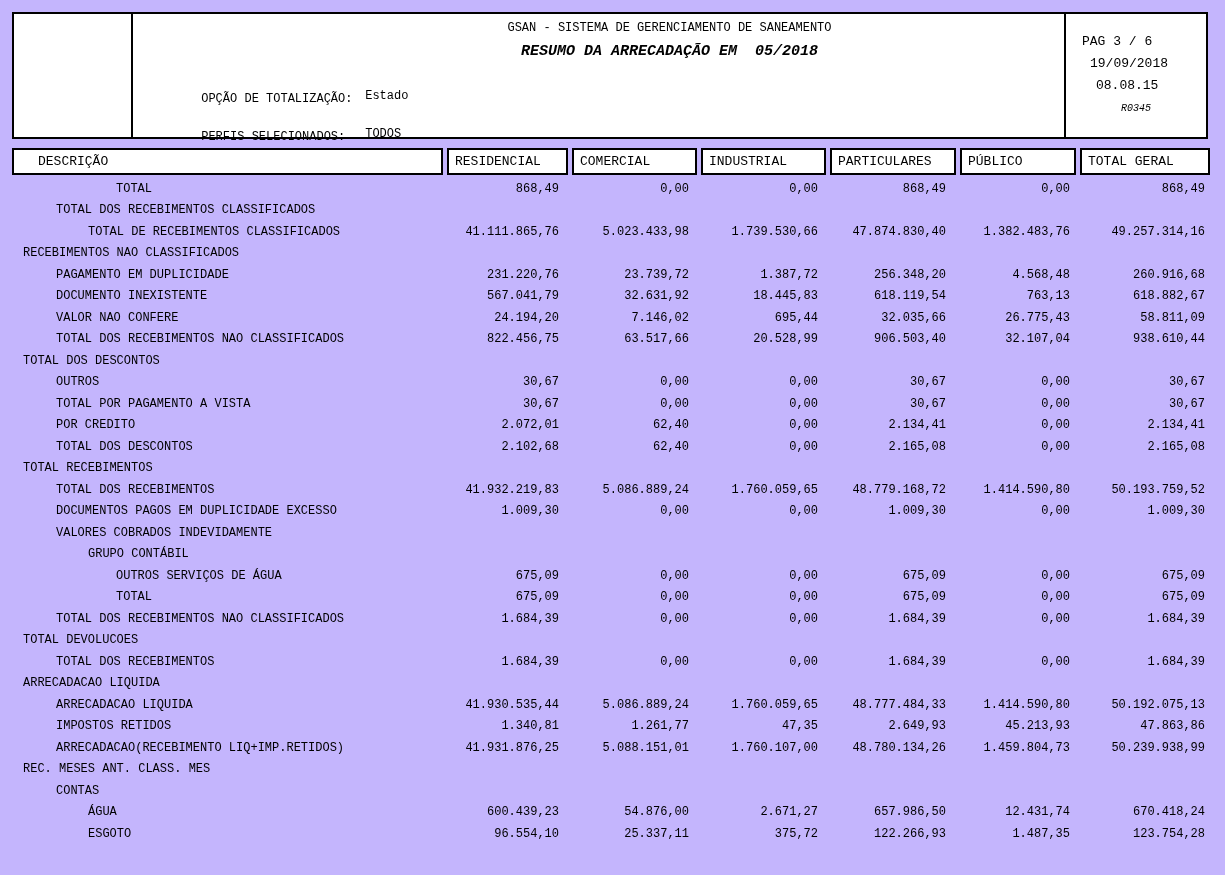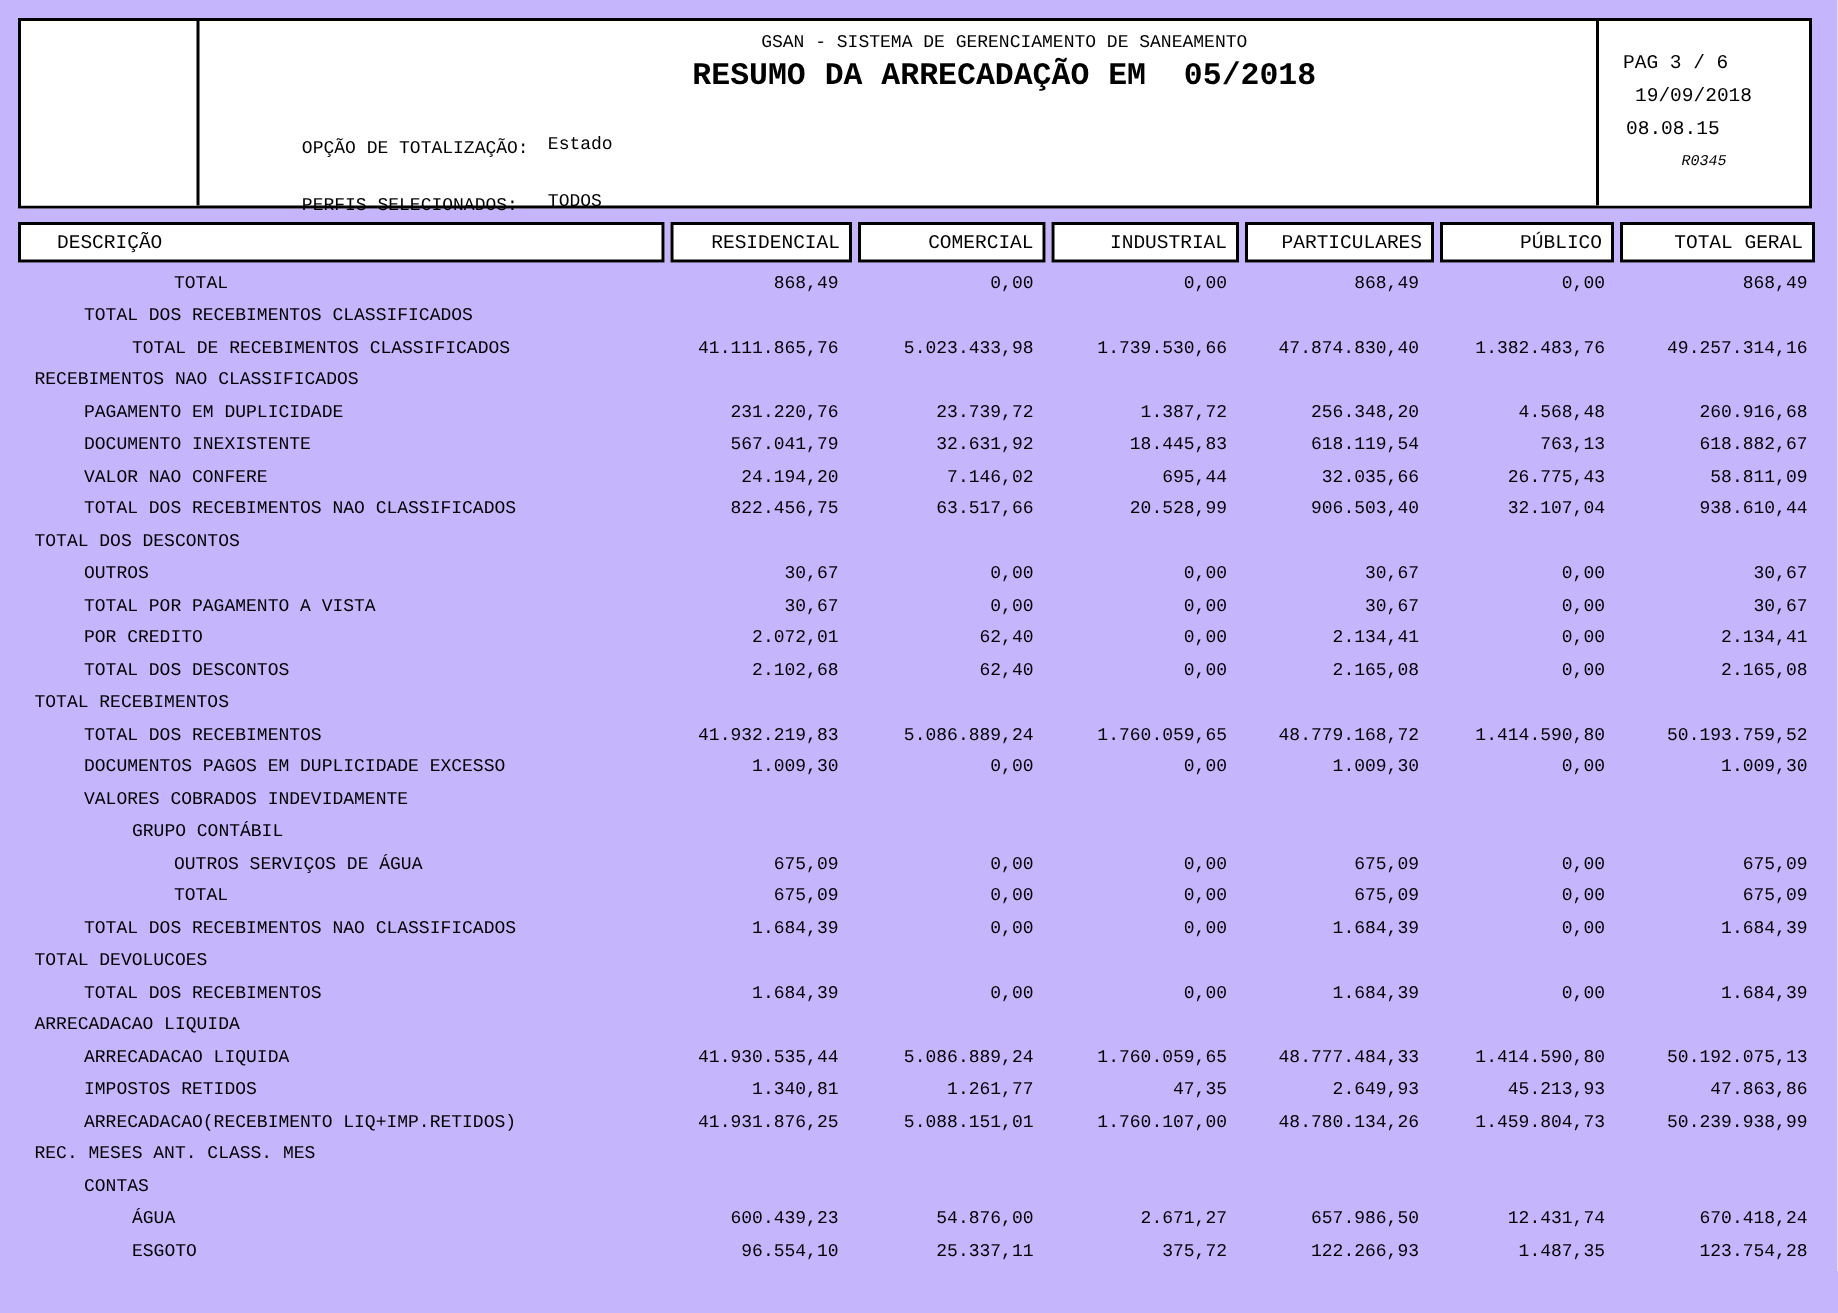--- a/index.html
+++ b/index.html
@@ -17,46 +17,46 @@
     border:2px solid #000; background:#fff;
   }
   .logo-box {
     position:absolute; left:0; top:0; bottom:0; width:119px;
     border-right:2px solid #000; background:#fff;
   }
   .titles {
     position:absolute; left:119px; top:0; width:1073px; text-align:center; z-index:1;
   }
   .title-system { font-size:12px; line-height:14px; margin-top:7px; white-space:pre; }
-  .title-report { font-size:21px; font-weight:bold; line-height:16px; margin-top:9px; white-space:pre; }
+  .title-report { font-size:15px; font-weight:bold; line-height:16px; margin-top:9px; white-space:pre;font-style:italic; }
   .hdr-line { position:absolute; left:144px; font-size:12px; white-space:pre; }
   .hdr-line.opt  { top:64px; }
   .hdr-line.perf { top:102px; }
   .hdr-label { display:inline-block; width:164px; }
   .hdr-value { position:relative; top:-3px; }
 
   .pag-box {
     position:absolute; right:0; top:0; bottom:0; width:142px;
     border-left:2px solid #000; background:#fff; z-index:2;
     padding-top:17px; font-size:13px;
   }
   .pag-box .pline { line-height:22px; white-space:pre; }
   .pl1 { padding-left:16px; }
   .pl2 { padding-left:24px; }
-  .pl3 { padding-left:18px; }
+  .pl3 { padding-left:30px; }
   .pag-code { font-size:10px; line-height:18px; text-align:center; margin-top:3px;font-style:italic; }
 
   
   .thead {
     position:absolute; left:12px; top:148px; width:1198px; height:27px;
     display:flex; gap:4px; font-size:13px;
   }
   .th {
     border:2px solid #000; height:27px; padding:4px 6px 0 6px;
-    white-space:nowrap; text-align:right; background:#fff;
+    white-space:nowrap; text-align:left; background:#fff;
   }
   .th.desc { width:431px; text-align:left; padding-left:24px; }
   .th.c1 { width:121px; }
   .th.c2 { width:125px; }
   .th.c3 { width:125px; }
   .th.c4 { width:126px; }
   .th.c5 { width:116px; }
   .th.c6 { width:130px; }
 
   

